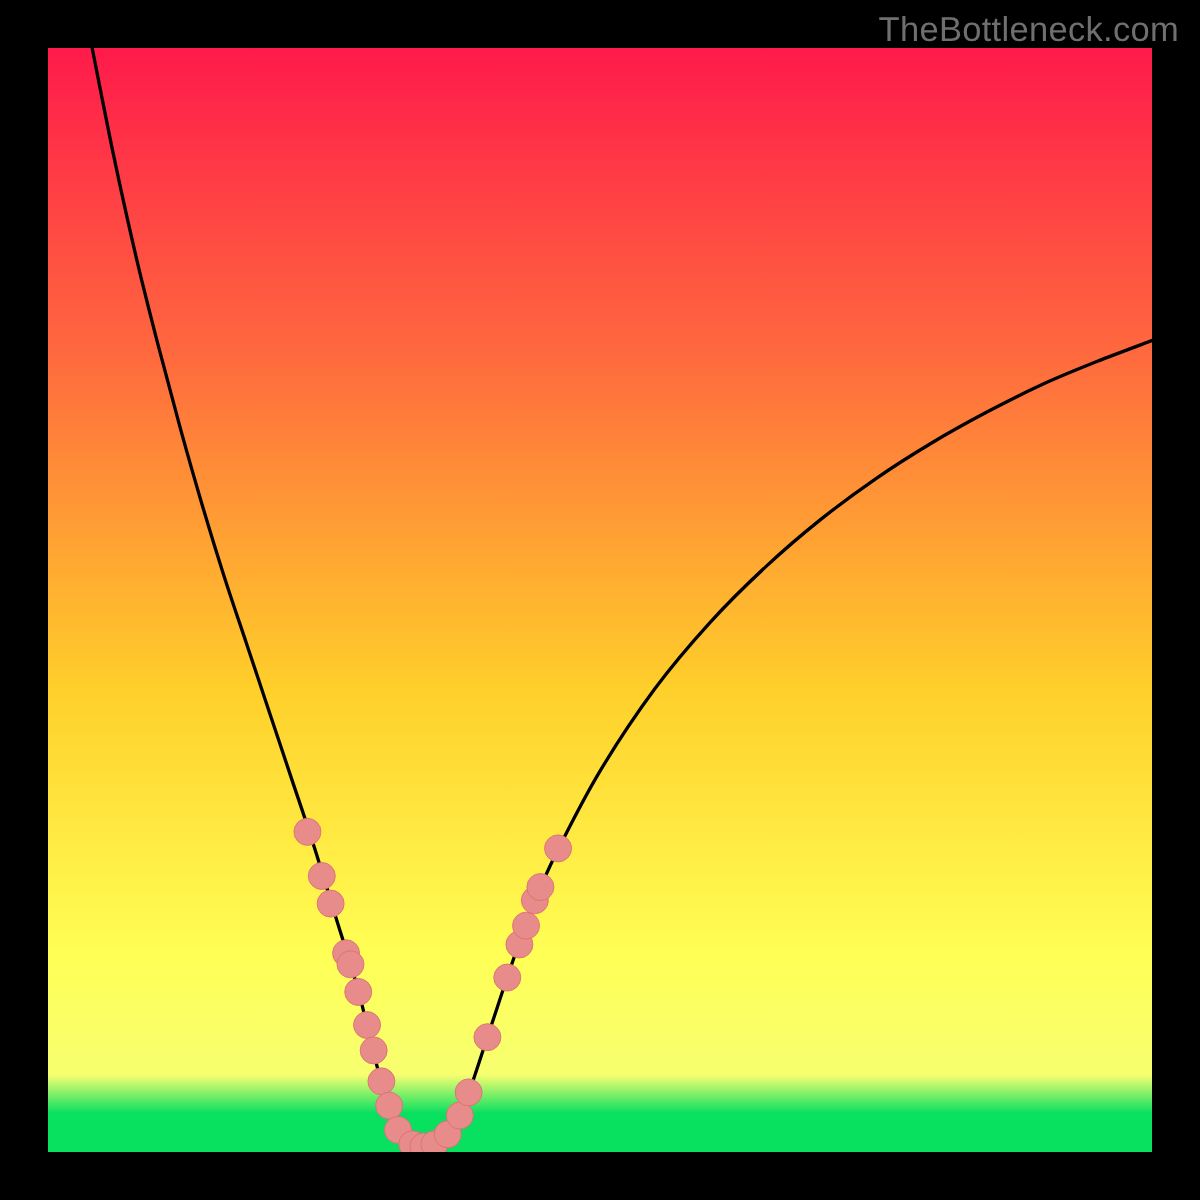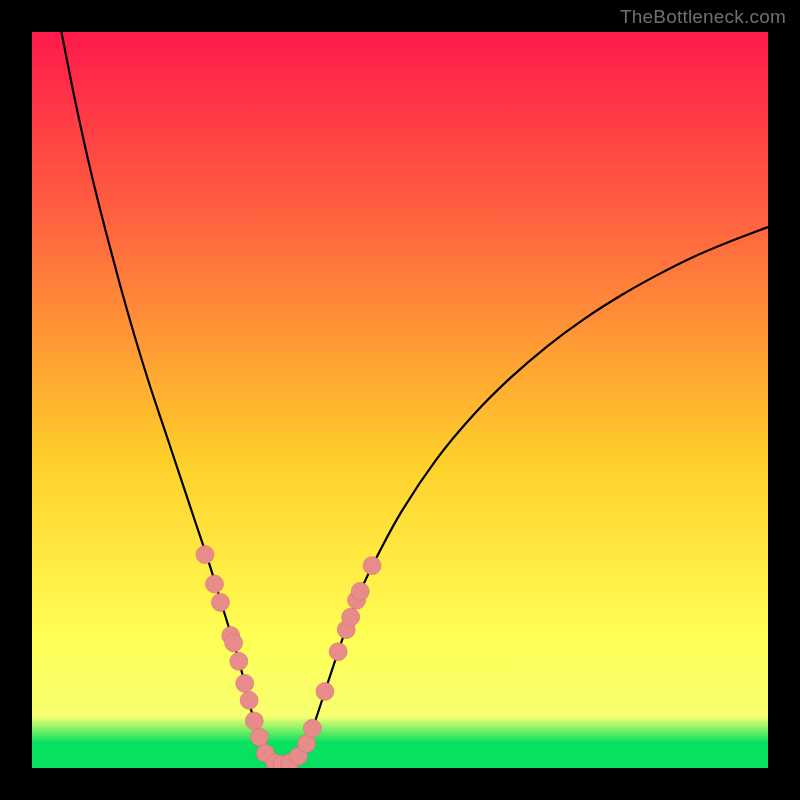--- a/index.html
+++ b/index.html
@@ -22,21 +22,21 @@
     top: 32px;
     width: 736px;
     height: 736px;
     overflow: hidden;
   }
   .watermark {
     position: absolute;
     top: 6px;
     right: 14px;
     color: #6f6f6f;
-    font-size: 19px;
+    font-size: 23px;
     font-weight: 500;
     letter-spacing: 0.2px;
     user-select: none;
   }
   svg { display: block; }
 </style>
 </head>
 <body>
 
 <div class="frame">

